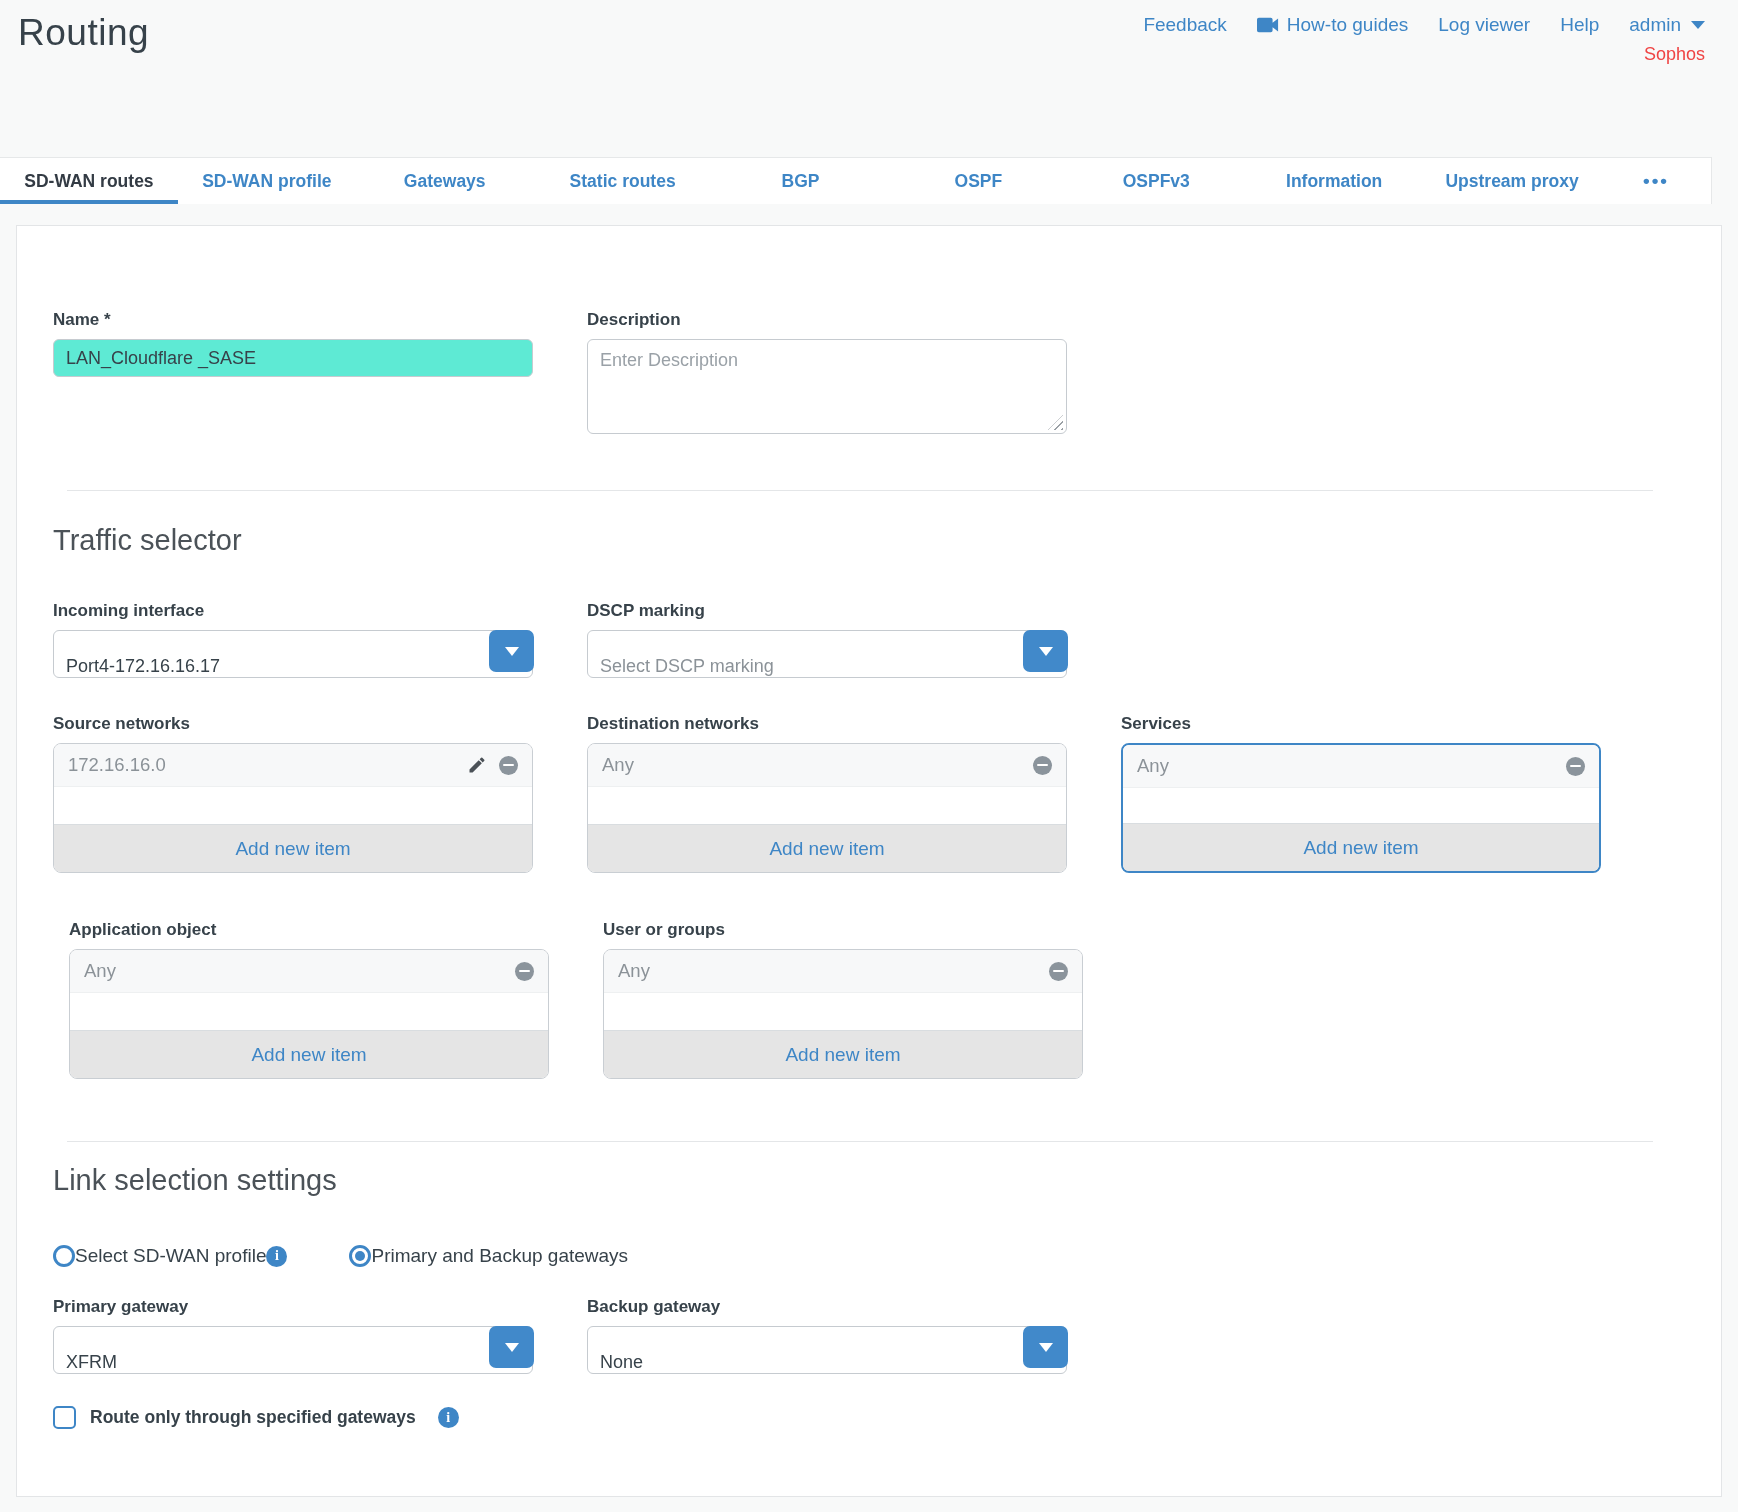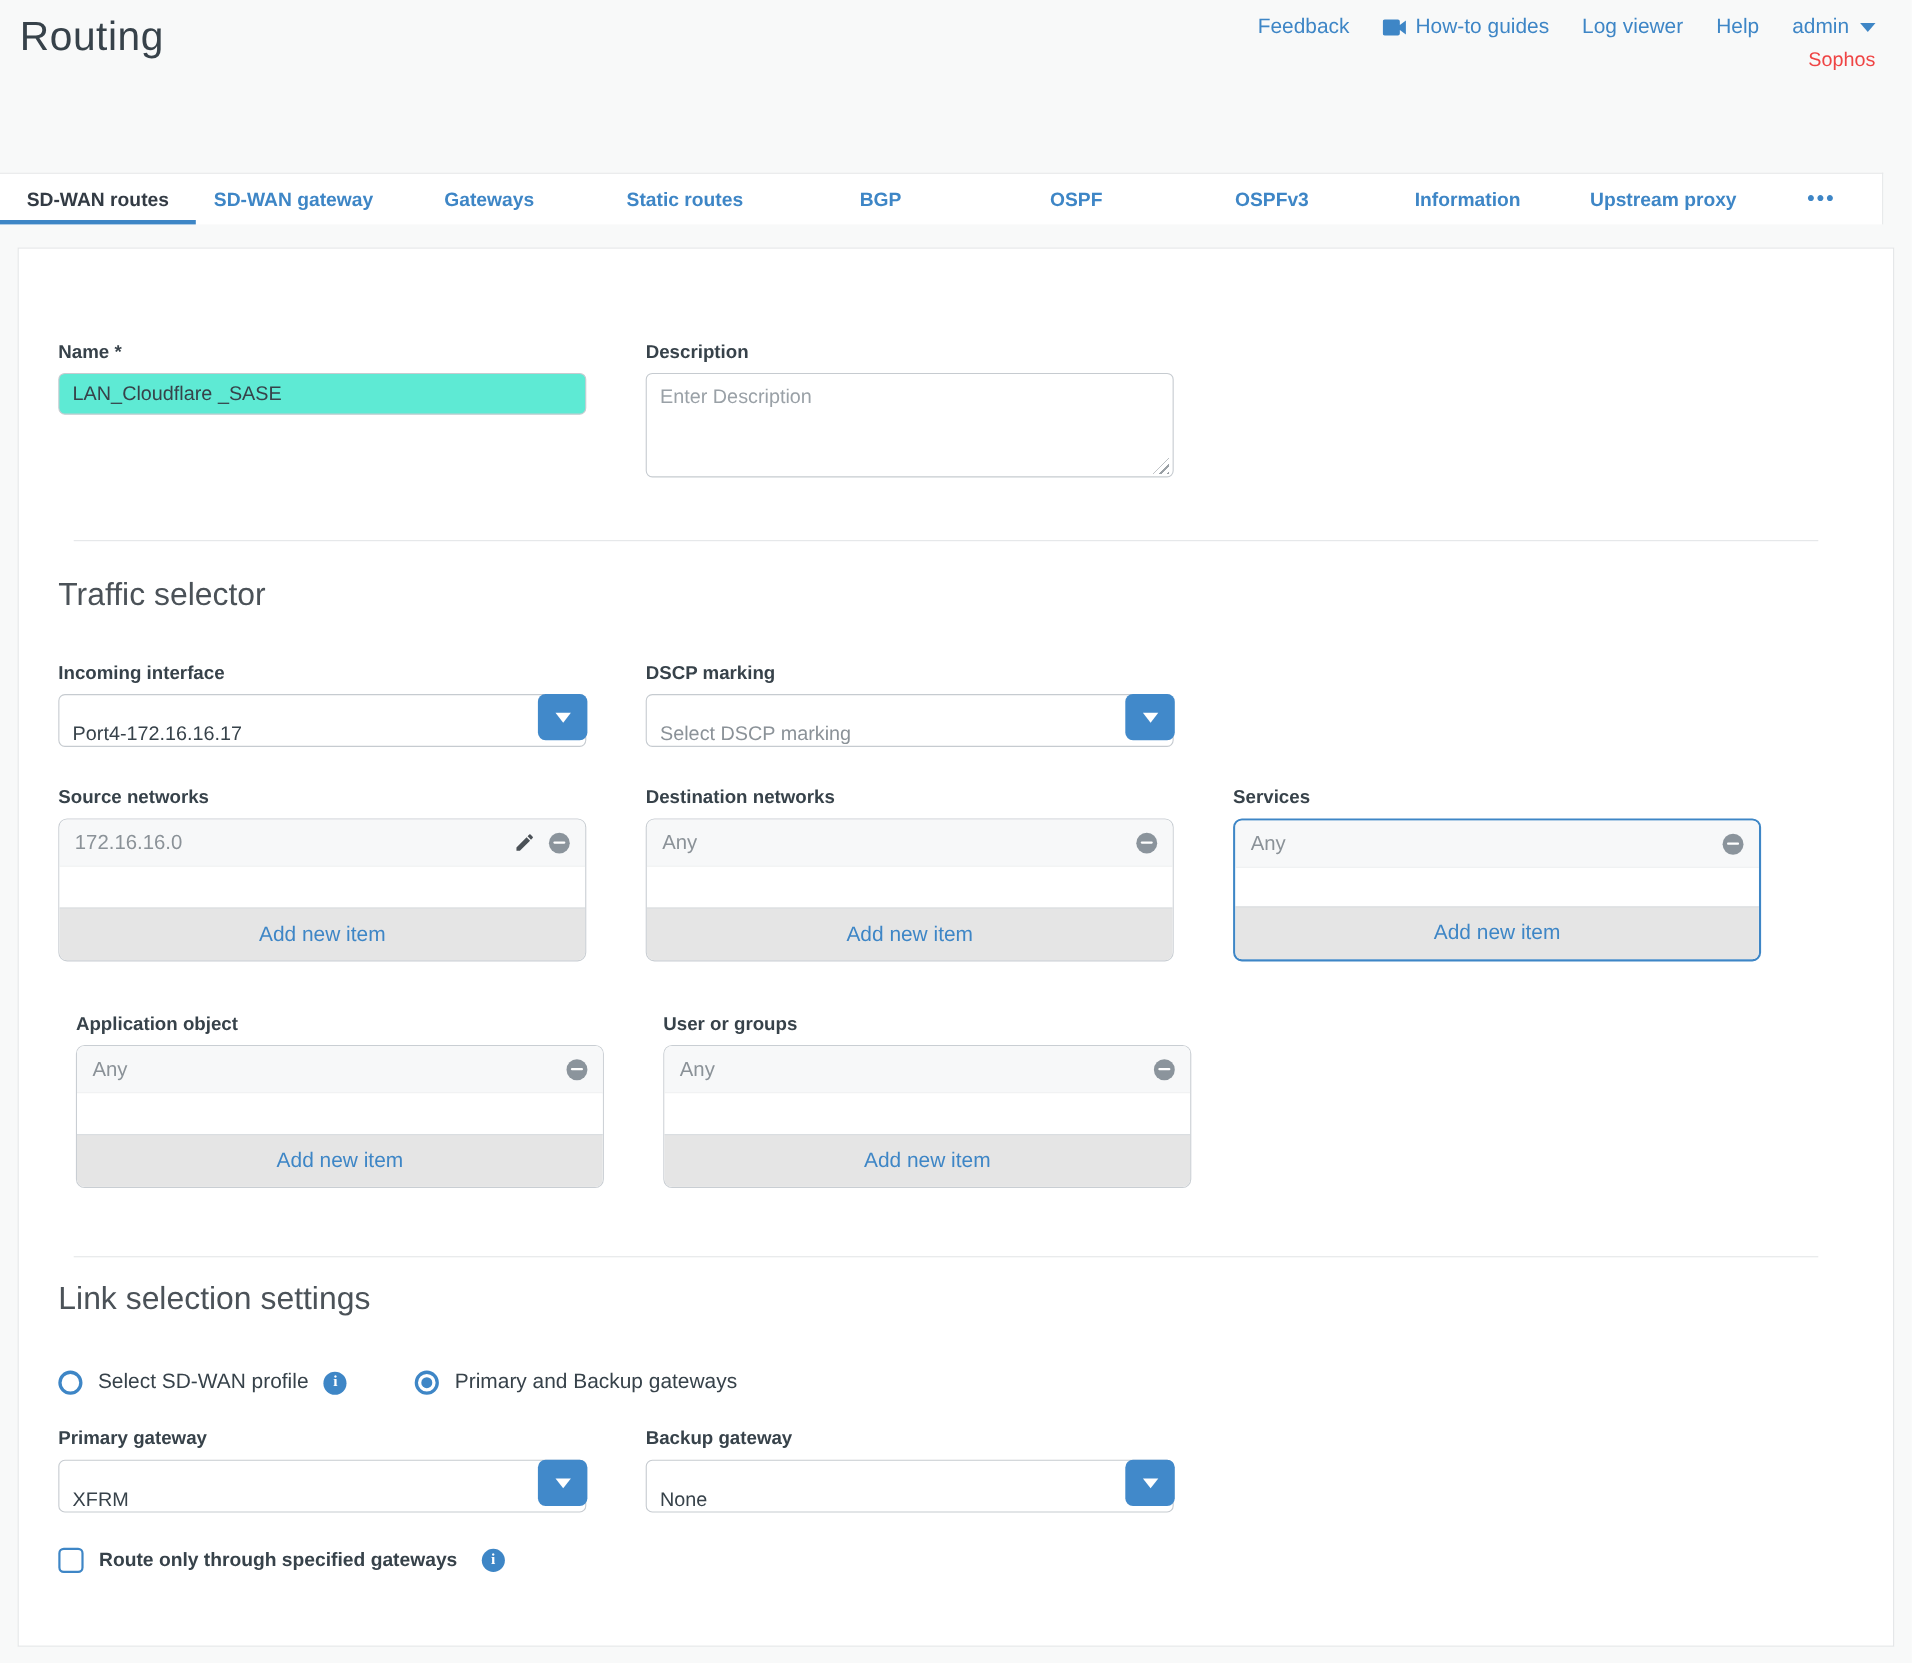--- a/index.html
+++ b/index.html
@@ -139,21 +139,21 @@
     background: #8b949c; position: relative; flex: 0 0 19px; cursor: pointer;
   }
   .icon-minus::after {
     content: ""; position: absolute; left: 4px; right: 4px; top: 8px;
     height: 2.6px; background: #fff; border-radius: 1px;
   }
   .icon-pencil { margin-right: 12px; cursor: pointer; display: flex; }
   .icon-pencil svg { fill: #4b5157; }
   
   .radio-row { margin-top: 48px; display: flex; align-items: center; gap: 14px; font-size: 19px; }
-  .radio-group { display: flex; align-items: center; gap: 14px; cursor: pointer; }
+  .radio-group { display: flex; align-items: center; cursor: pointer; }
   .radio-group + .radio-group { margin-left: 48px; }
   .radio {
     width: 22px; height: 22px; border-radius: 50%;
     border: 3px solid #3e86c6; background: #fff; flex: 0 0 22px;
     display: flex; align-items: center; justify-content: center;
   }
   .radio.selected::after { content: ""; width: 10px; height: 10px; border-radius: 50%; background: #3e86c6; }
   .info-icon {
     width: 21px; height: 21px; border-radius: 50%; background: #3e86c6;
     color: #fff; font-size: 14px; font-weight: 700; font-family: "Liberation Serif", serif;
@@ -193,21 +193,21 @@
   </span>
   <span class="nav-item">
     <span>admin</span>
     <span class="caret-down"></span>
   </span>
 </div>
 <div class="brand">Sophos</div>
 
 <div class="tabbar">
   <div class="tab active">SD-WAN routes</div>
-  <div class="tab">SD-WAN gateway</div>
+  <div class="tab">SD-WAN profile</div>
   <div class="tab">Gateways</div>
   <div class="tab">Static routes</div>
   <div class="tab">BGP</div>
   <div class="tab">OSPF</div>
   <div class="tab">OSPFv3</div>
   <div class="tab">Information</div>
   <div class="tab">Upstream proxy</div>
   <div class="tab more">•••</div>
 </div>
 

